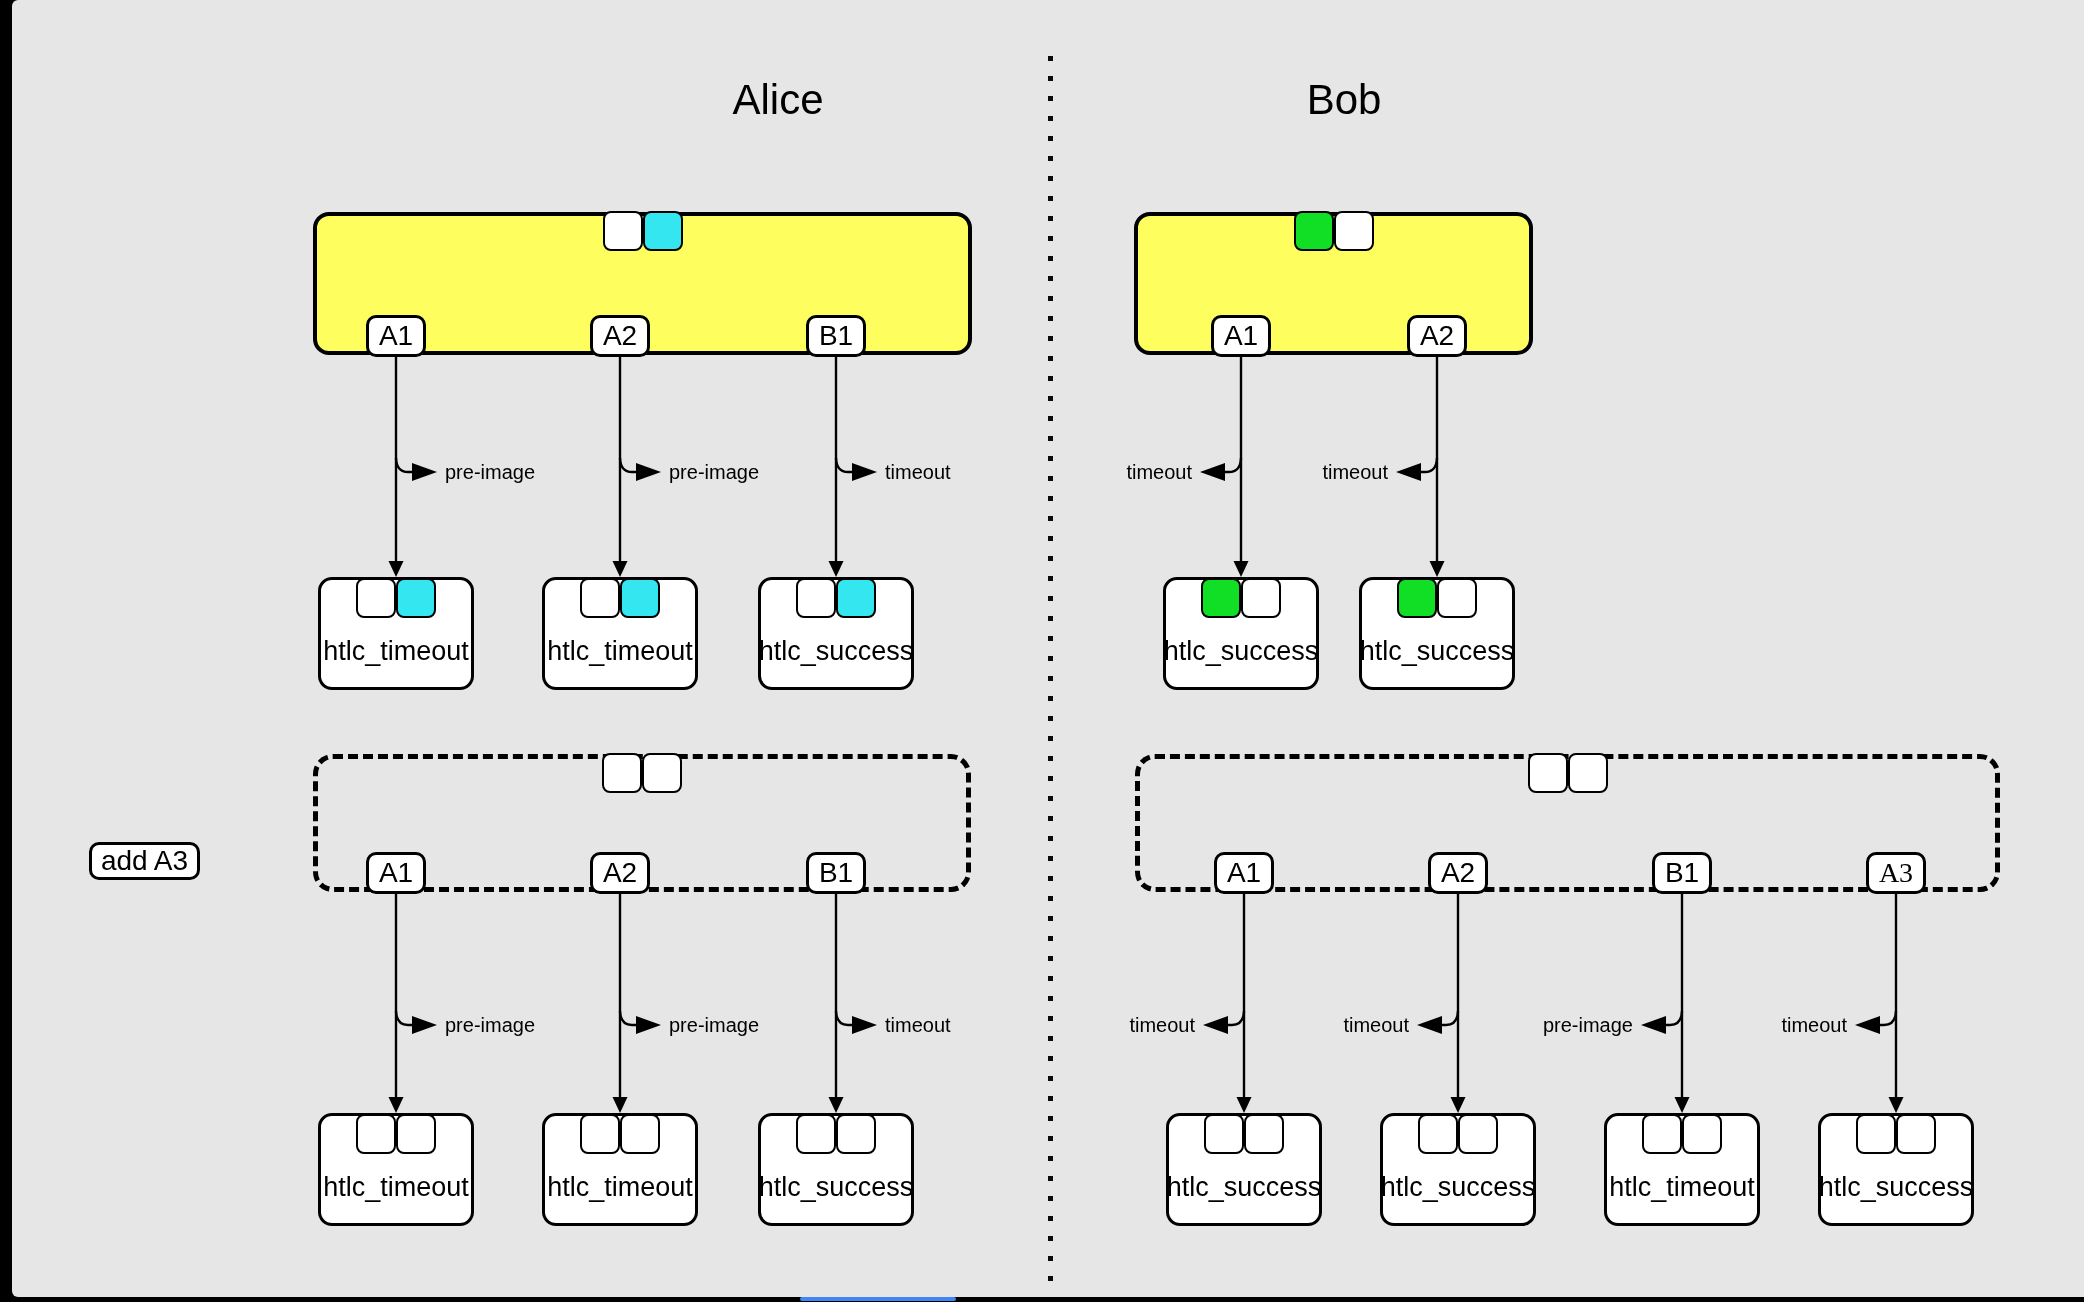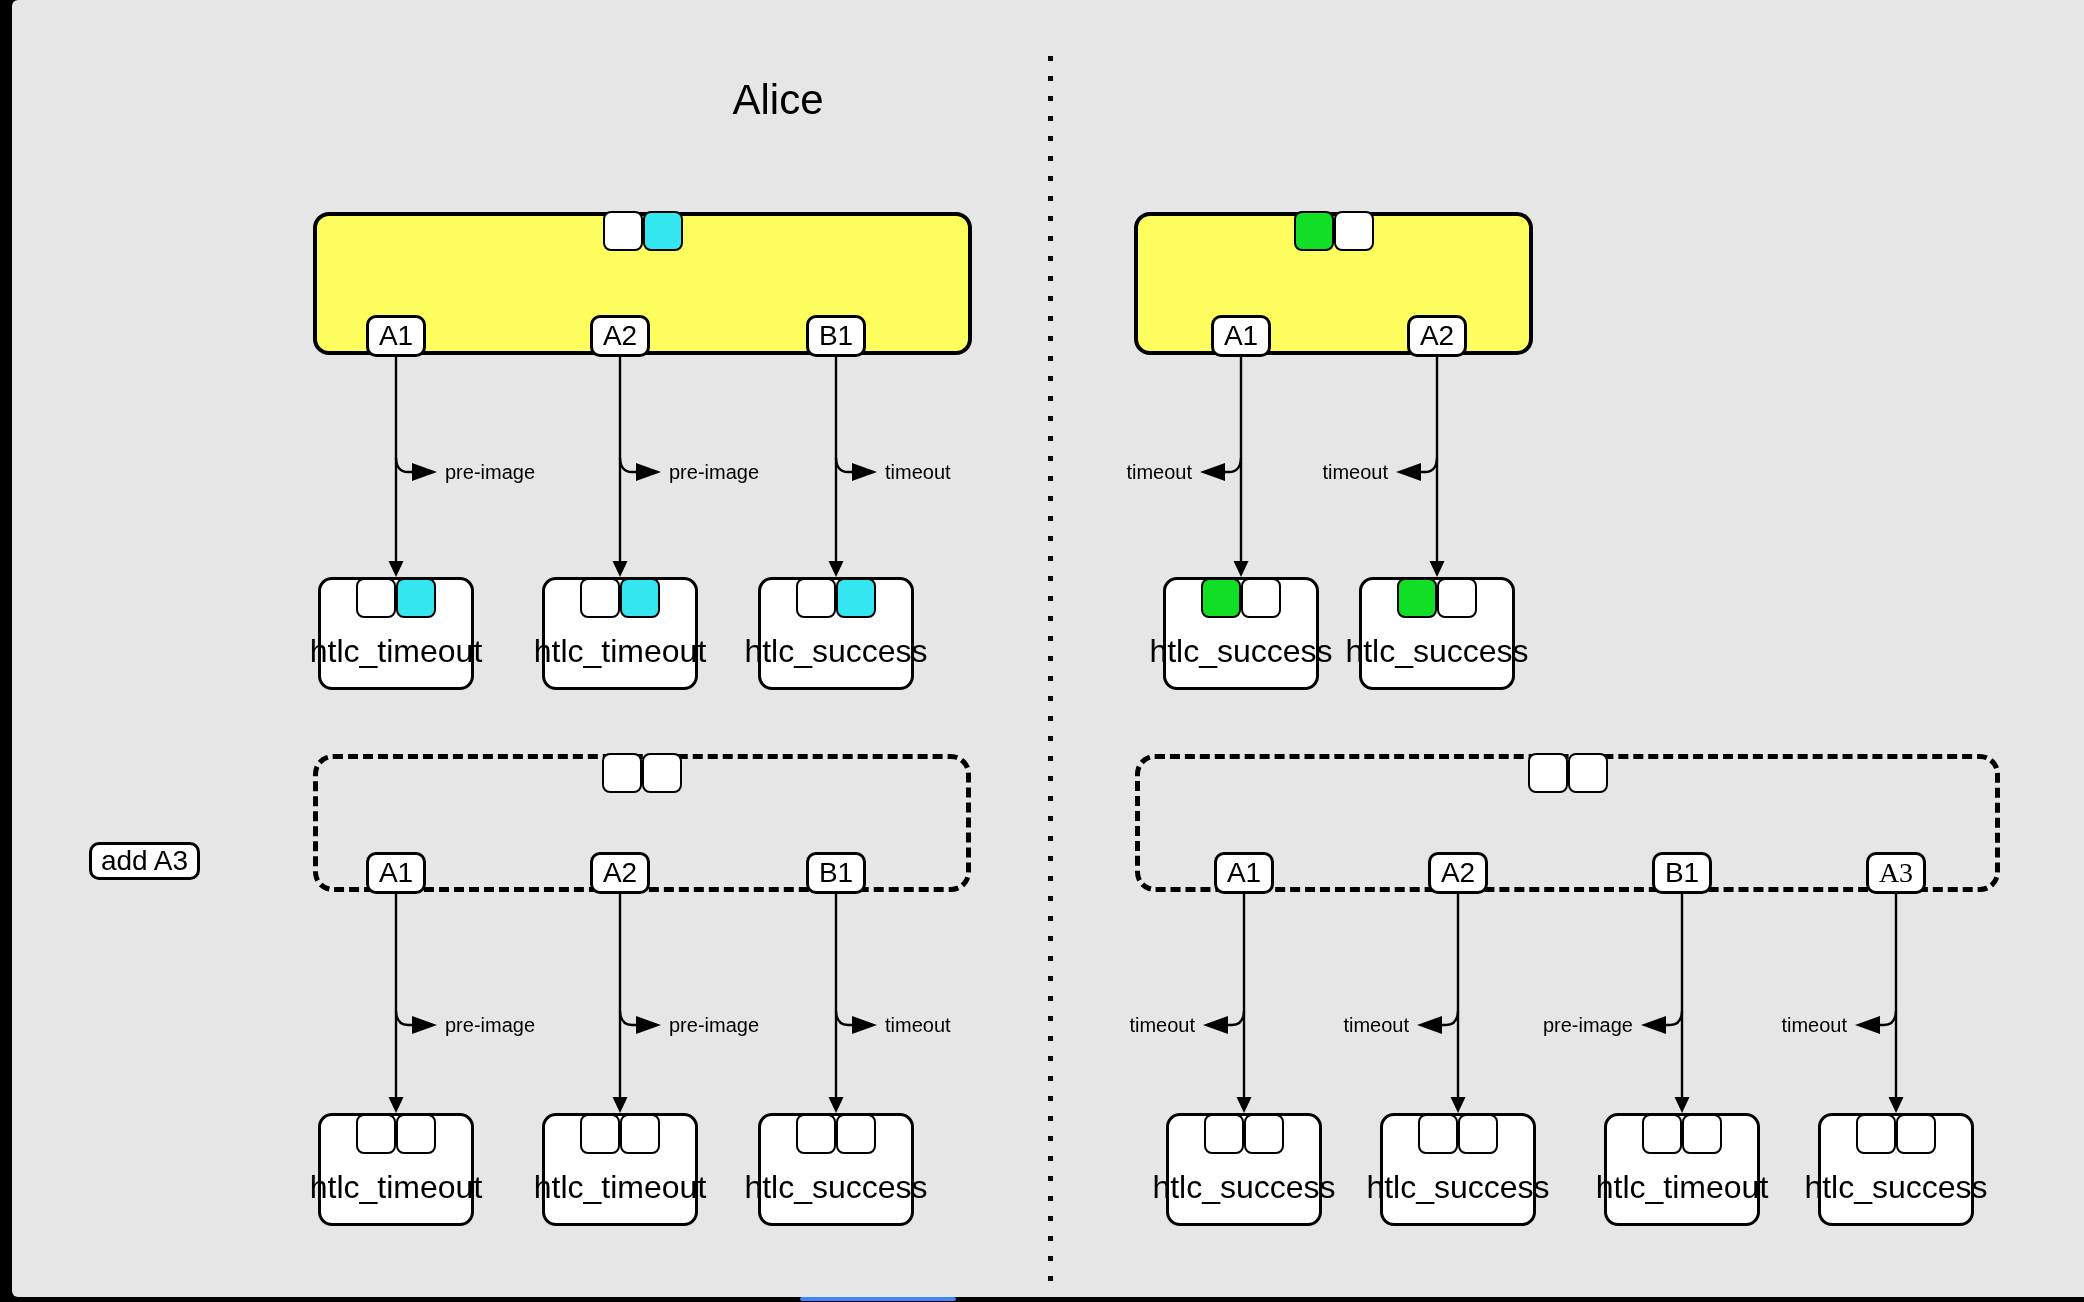--- a/index.html
+++ b/index.html
@@ -49,35 +49,36 @@
     display:flex;align-items:center;justify-content:center;font-size:28px;
   }
   .htlc{
     position:absolute;width:156px;height:113px;box-sizing:border-box;
     background:#fff;border:3px solid #000;border-radius:14px;
     display:flex;flex-direction:column;align-items:center;
   }
   .sqrow{display:flex;margin-top:-2px;}
   .htlc-name{
     flex:1;display:flex;align-items:center;justify-content:center;
-    font-size:32px;padding-bottom:2px;white-space:nowrap;
+    font-size:27px;padding-bottom:2px;white-space:nowrap;
   }
   .claim{
     position:absolute;height:34px;display:flex;align-items:center;
     font-size:20px;white-space:nowrap;
   }
   .claim.right{justify-content:flex-start;}
   .claim.left{justify-content:flex-end;}
   .arrow-svg{position:absolute;overflow:visible;pointer-events:none;}
 </style>
 </head>
 <body>
 
 <div id="canvas">
   <div class="title" id="title-alice">Alice</div>
+  <div class="title" id="title-bob">Bob</div>
   <div id="separator"></div>
 
 
   <div id="add-btn">add A3</div>
 
   <div id="diagram-layer">
       <div class="cbox solid" style="left: 301px; top: 212px; width: 659px; height: 143px; background: rgb(254, 255, 94);"></div>
       <div class="sq abs" style="left: 590.5px; top: 211px; background: rgb(255, 255, 255);"></div>
       <div class="sq abs" style="left: 630.5px; top: 211px; background: rgb(51, 230, 240);"></div>
       <div class="outlabel" style="left: 354px; top: 315px;">A1</div>

